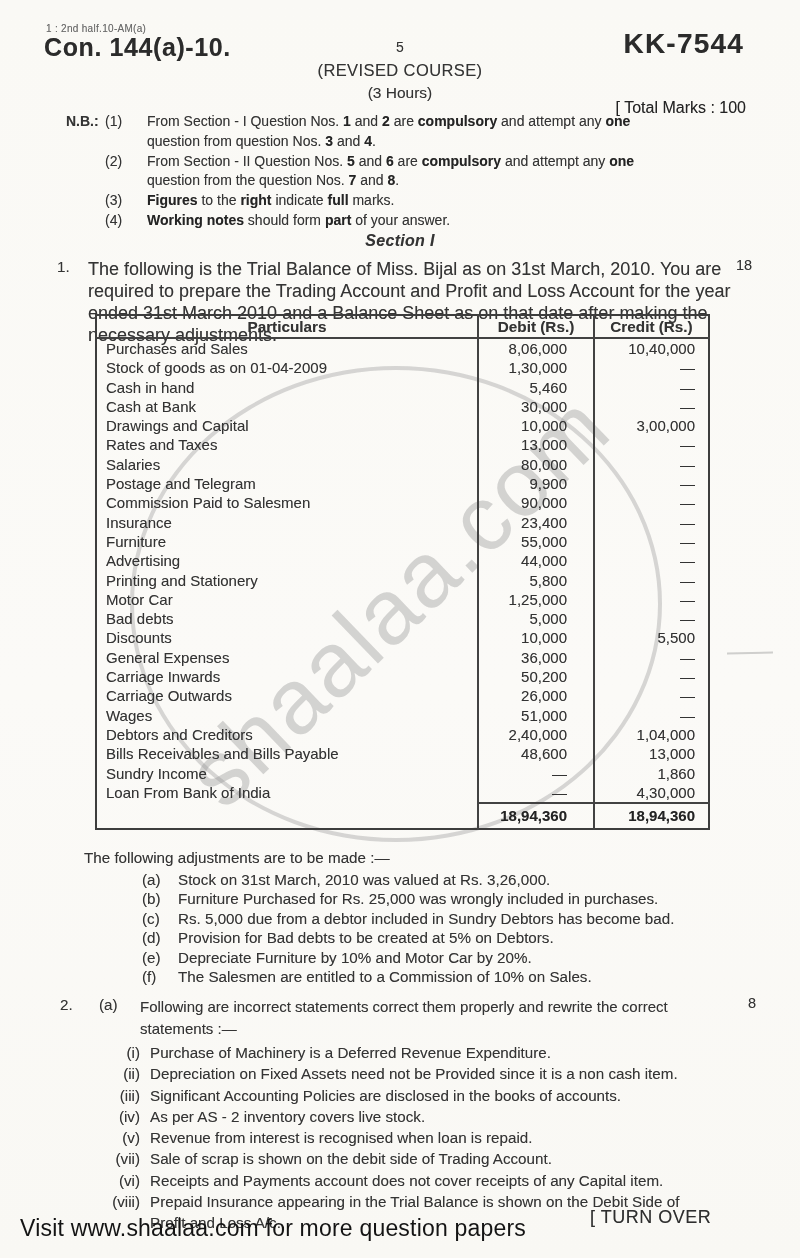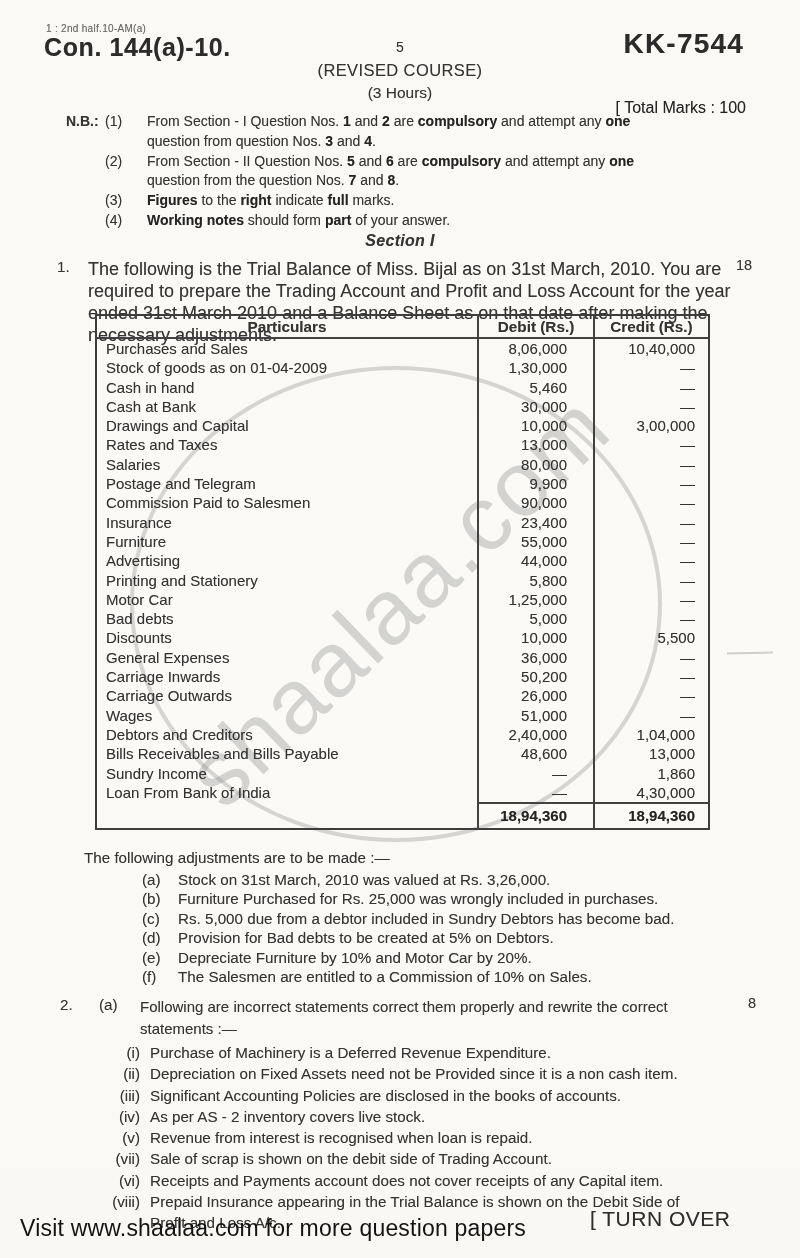--- a/index.html
+++ b/index.html
@@ -60,21 +60,21 @@
   #q2-num{left:60px; top:996px; font-size:15.2px;}
   #q2-sub{left:99px; top:996px; font-size:15.2px;}
   #q2-text{left:140px; top:996px; width:580px; font-size:15px; line-height:22px;}
   #q2-marks{left:748px; top:995px; font-size:14.5px;}
   #q2-items{left:85px; top:1042px; width:645px; font-size:15.2px; line-height:21.3px;}
   .q2-item{display:flex;}
   .q2-item .num{width:55px; flex:none; text-align:right; margin-right:10px;}
   .q2-item .txt{width:565px;}
 
   
-  #turn-over{left:590px; top:1207px; font-size:21px; letter-spacing:.5px; color:#2e2e2e;}
+  #turn-over{left:590px; top:1207px; font-size:18px; letter-spacing:.5px; color:#2e2e2e;}
   #visit{left:20px; top:1215px; font-size:23px; color:#141414; text-shadow:none; letter-spacing:.2px;}
 
   
   #wm-circle{left:130px; top:366px; width:524px; height:468px;
     border:4px solid rgba(163,163,163,.42); border-radius:50%; z-index:0;}
   #wm-text{left:28px; top:548px; width:740px; text-align:center; white-space:nowrap;
     font-size:92px; letter-spacing:2px; color:rgba(148,148,148,.38);
     transform:rotate(-44deg); transform-origin:50% 50%; z-index:0; text-shadow:none;}
   #artifact-dash{left:727px; top:652px; width:46px; height:2px;
     background:rgba(125,125,125,.35); transform:rotate(-1deg);}

